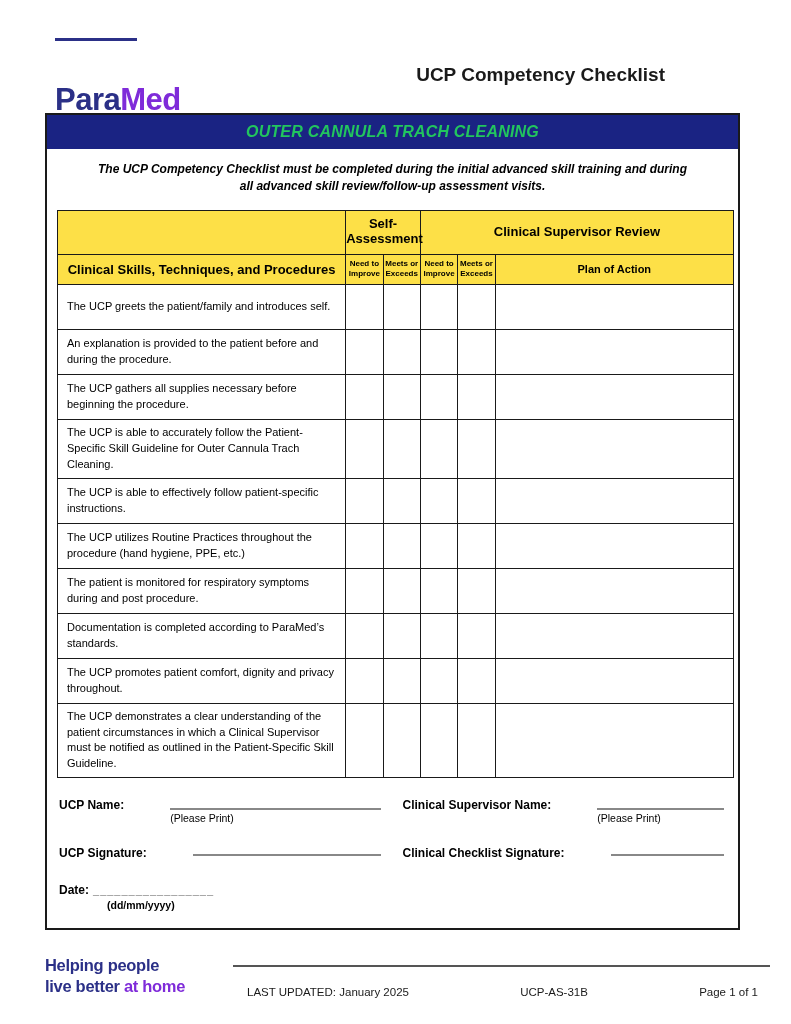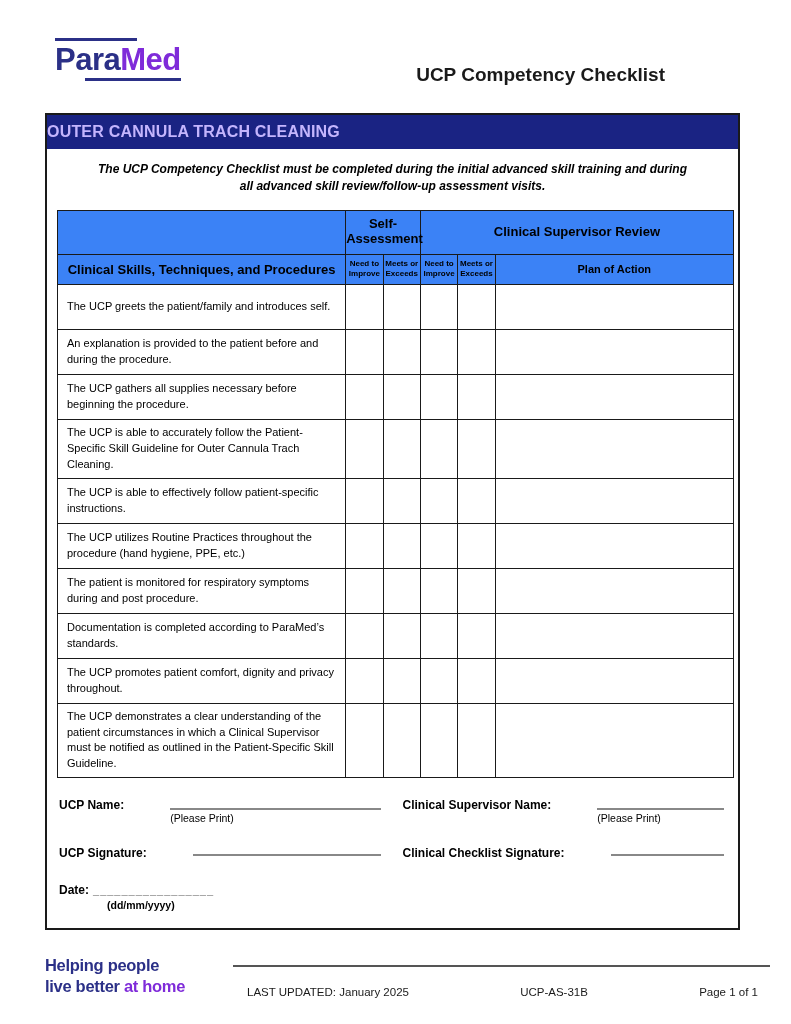--- a/index.html
+++ b/index.html
@@ -7,54 +7,55 @@
   body {
     width: 791px; height: 1024px;
     font-family: "Liberation Sans", sans-serif;
     color: #000;
     position: relative;
   }
   .page { position: relative; width: 791px; height: 1024px; overflow: hidden; }
 
   
   .top-header { display: flex; align-items: flex-start; padding: 38px 0 0 55px; }
-  .logo { display: inline-flex; flex-direction: column; }
+  .logo { display: inline-flex; flex-direction: column; gap: 40px; }
   .logo-line-top { width: 82px; height: 3px; background: #2B3087; margin-bottom: 3px; }
   .logo-text { font-size: 31px; font-weight: bold; letter-spacing: -0.5px; line-height: 1.0; }
   .logo-para { color: #2B3087; }
   .logo-med { color: #7F2BD9; }
   .logo-line-bottom { width: 96px; height: 3px; background: #2B3087; margin-top: 3px; align-self: flex-end; }
   .doc-title { margin-left: auto; margin-right: 126px; padding-top: 26px; font-size: 19px; font-weight: bold; color: #1a1a1a; }
 
   
   .outer-box {
     position: absolute; left: 45px; top: 113px; width: 695px; height: 817px;
     border: 2px solid #1a1a1a; background: #fff;
   }
   .banner {
-    height: 34px; background: #1A2383; color: #c4b5fd;
-    font-size: 16px; font-weight: bold; line-height: 34px;
+    height: 34px; background: #1A2383; color: #22c55e;
+    font-size: 16px; font-weight: bold; text-align: center; line-height: 34px;
     letter-spacing: 0.2px;
+    font-style: italic;
   }
   .instructions {
     font-size: 12px; font-weight: bold; font-style: italic;
     text-align: center; padding: 12px 30px 12px 30px; line-height: 1.45;
     max-width: 660px; margin: 0 auto;
   }
 
   
   table.skills-table {
     border-collapse: collapse; width: 677px; margin: 2px 8px 0 10px;
     table-layout: fixed;
   }
   table.skills-table td, table.skills-table th {
     border: 1.5px solid #1a1a1a;
   }
   th { font-weight: bold; }
-  .hdr { background: #3b82f6; text-align: center; vertical-align: middle; }
+  .hdr { background: #fde047; text-align: center; vertical-align: middle; }
   .col-skills { width: 42.8%; }
   .col-chk { width: 5.55%; }
   .col-plan { width: 35.4%; }
   .hdr-group { font-size: 13px; height: 44px; line-height: 1.15; }
   .hdr-skills { font-size: 13px; height: 30px; }
   .hdr-sub { font-size: 8px; line-height: 1.25; padding: 1px; }
   .hdr-plan { font-size: 11px; }
   td.skill-cell {
     font-size: 11px; padding: 5px 9px; vertical-align: middle; line-height: 1.45;
     background: #fff;

